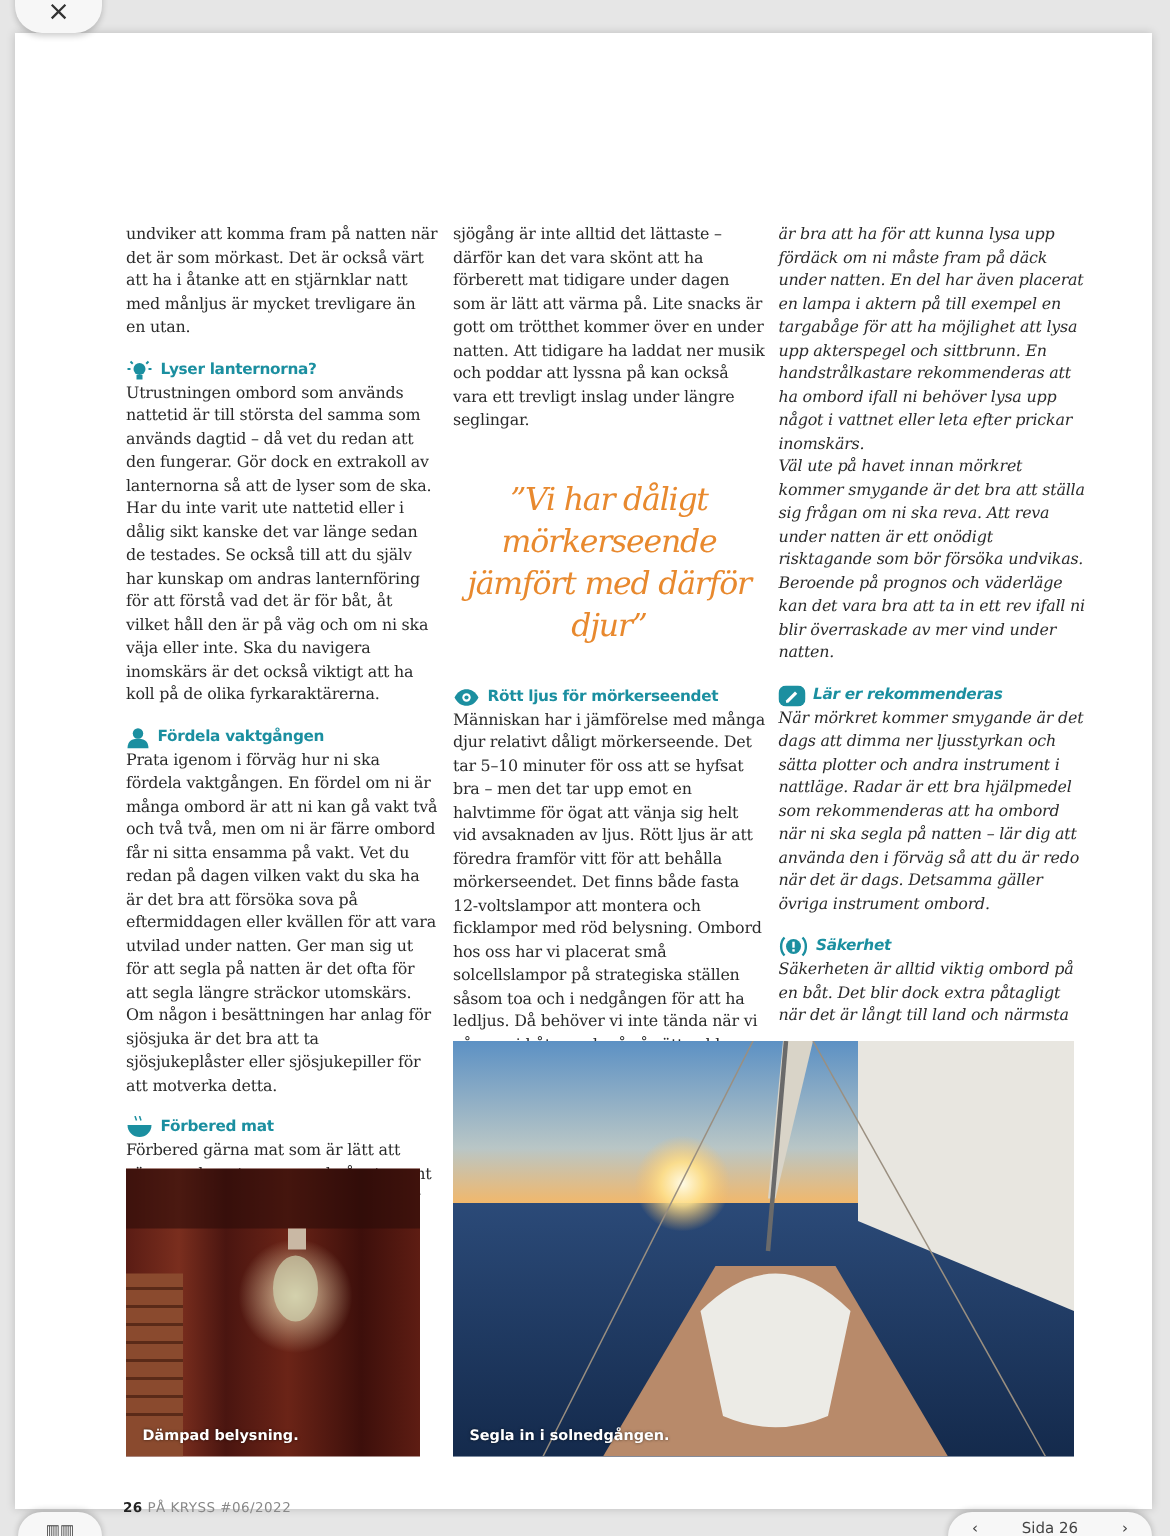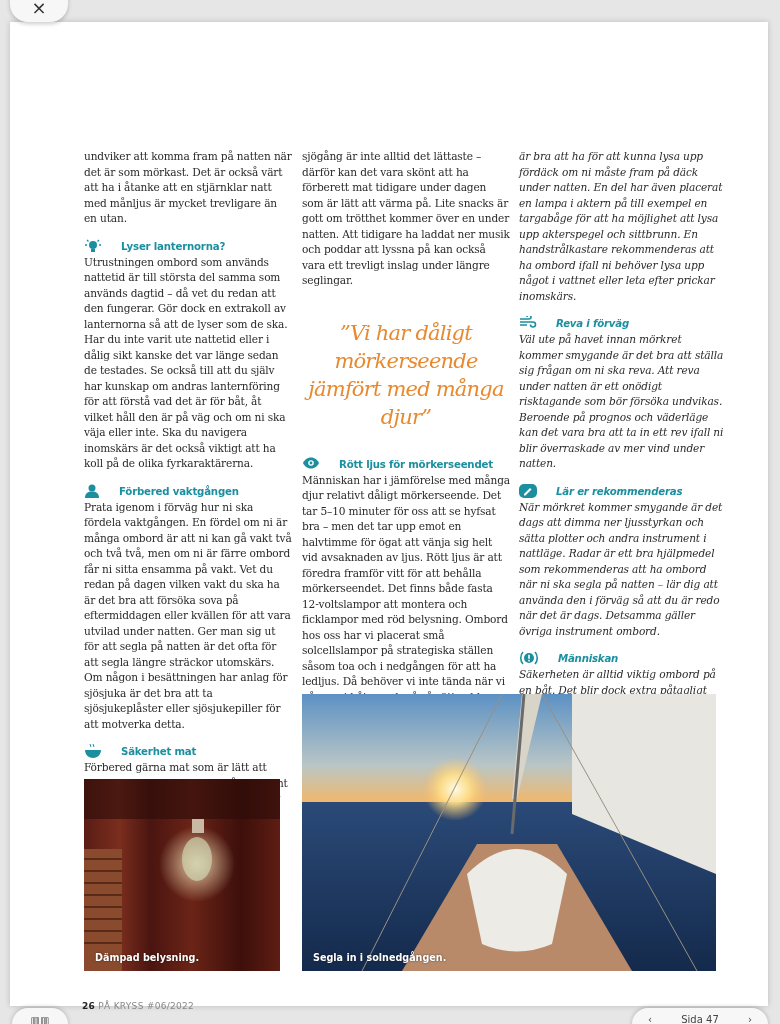--- a/index.html
+++ b/index.html
@@ -25,21 +25,21 @@
   .col {
     position:absolute; top:127px; width:208px;
     font-size:10.6px; line-height:15.5px; color:#2a2a2a;
     letter-spacing:-0.15px;
   }
   .col p { margin:0; }
   .col1 { left:74px; }
   .col2 { left:292px; }
   .col3 { left:509px;font-style:italic; }
   .heading {
-    display:flex; gap:19px;
+    display:flex; align-items:center; gap:5px;
     font-family:"DejaVu Sans", sans-serif; font-weight:bold;
     font-size:10.2px; color:#1b8fa0; margin-top:12px; line-height:16px;
     letter-spacing:-0.2px;
   }
   .heading svg { flex:none; }
   .quote {
     margin:30px 0 26px 0; text-align:center;
     font-family:"DejaVu Serif", serif; font-style:italic;
     font-size:21px; line-height:28px; color:#e8892e;
     letter-spacing:-0.8px;
@@ -95,76 +95,70 @@
       </svg>
       <span>Lyser lanternorna?</span>
     </div>
     <p>Utrustningen ombord som används nattetid är till största del samma som används dagtid – då vet du redan att den fungerar. Gör dock en extrakoll av lanternorna så att de lyser som de ska. Har du inte varit ute nattetid eller i dålig sikt kanske det var länge sedan de testades. Se också till att du själv har kunskap om andras lanternföring för att förstå vad det är för båt, åt vilket håll den är på väg och om ni ska väja eller inte. Ska du navigera inomskärs är det också viktigt att ha koll på de olika fyrkaraktärerna.</p>
 
     <div class="heading">
       <svg width="16" height="14" viewBox="0 0 16 14">
         <circle cx="8" cy="4" r="3.5" fill="#1b8fa0"></circle>
           <path d="M1 14c0-5 3-6.5 7-6.5s7 1.5 7 6.5z" fill="#1b8fa0"></path>
       </svg>
-      <span>Förbered vaktgången</span>
+      <span>Fördela vaktgången</span>
     </div>
     <p>Prata igenom i förväg hur ni ska fördela vaktgången. En fördel om ni är många ombord är att ni kan gå vakt två och två två, men om ni är färre ombord får ni sitta ensamma på vakt. Vet du redan på dagen vilken vakt du ska ha är det bra att försöka sova på eftermiddagen eller kvällen för att vara utvilad under natten. Ger man sig ut för att segla på natten är det ofta för att segla längre sträckor utomskärs. Om någon i besättningen har anlag för sjösjuka är det bra att ta sjösjukeplåster eller sjösjukepiller för att motverka detta.</p>
 
     <div class="heading">
       <svg width="18" height="16" viewBox="0 0 18 16">
         <path d="M6 0l1 3M9 0l1 3" stroke="#1b8fa0" stroke-width="1"></path>
         <path d="M1 6h16c0 5-4 8-8 8s-8-3-8-8z" fill="#1b8fa0"></path>
       </svg>
-      <span>Säkerhet mat</span>
+      <span>Förbered mat</span>
     </div>
     <p>Förbered gärna mat som är lätt att värma och en termos med något varmt att dricka. Att laga mat under segling och i</p>
   </div>
 
   <div class="col col2">
     <p>sjögång är inte alltid det lättaste – därför kan det vara skönt att ha förberett mat tidigare under dagen som är lätt att värma på. Lite snacks är gott om trötthet kommer över en under natten. Att tidigare ha laddat ner musik och poddar att lyssna på kan också vara ett trevligt inslag under längre seglingar.</p>
-    <div class="quote">”Vi har dåligt mörkerseende jämfört med många djur”</div>
+    <div class="quote">”Vi har dåligt mörkerseende jämfört med därför djur”</div>
     <div class="heading">
       <svg width="18" height="12" viewBox="0 0 18 12">
         <path d="M1 6c2-4 5-5.5 8-5.5S15 2 17 6c-2 4-5 5.5-8 5.5S3 10 1 6z" fill="#1b8fa0"></path>
         <circle cx="9" cy="6" r="2.8" fill="#fff"></circle>
           <circle cx="9" cy="6" r="1.4" fill="#1b8fa0"></circle>
       </svg>
       <span>Rött ljus för mörkerseendet</span>
     </div>
     <p>Människan har i jämförelse med många djur relativt dåligt mörkerseende. Det tar 5–10 minuter för oss att se hyfsat bra – men det tar upp emot en halvtimme för ögat att vänja sig helt vid avsaknaden av ljus. Rött ljus är att föredra framför vitt för att behålla mörkerseendet. Det finns både fasta 12-voltslampor att montera och ficklampor med röd belysning. Ombord hos oss har vi placerat små solcellslampor på strategiska ställen såsom toa och i nedgången för att ha ledljus. Då behöver vi inte tända när vi går ner i båten och på så sätt rubbas mörkerseendet minimalt. Däcksbelysning</p>
   </div>
 
   <div class="col col3">
     <p>är bra att ha för att kunna lysa upp fördäck om ni måste fram på däck under natten. En del har även placerat en lampa i aktern på till exempel en targabåge för att ha möjlighet att lysa upp akterspegel och sittbrunn. En handstrålkastare rekommenderas att ha ombord ifall ni behöver lysa upp något i vattnet eller leta efter prickar inomskärs.</p>
 
-    <div class="heading">
-      <svg width="18" height="12" viewBox="0 0 18 12">
-        <path d="M1 3h9a2 2 0 1 0-2-2M1 6h13a2.5 2.5 0 1 1-2.5 2.5M1 9h7" stroke="#1b8fa0" stroke-width="1.6" fill="none"></path>
-      </svg>
-      <span>Reva i förväg</span>
-    </div>
     <p>Väl ute på havet innan mörkret kommer smygande är det bra att ställa sig frågan om ni ska reva. Att reva under natten är ett onödigt risktagande som bör försöka undvikas. Beroende på prognos och väderläge kan det vara bra att ta in ett rev ifall ni blir överraskade av mer vind under natten.</p>
 
     <div class="heading">
       <svg width="18" height="14" viewBox="0 0 18 14">
         <rect x="0" y="0" width="18" height="14" rx="5" fill="#1b8fa0"></rect>
         <path d="M5 10l6-6 1.5 1.5-6 6H5z" fill="#fff"></path>
       </svg>
       <span>Lär er rekommenderas</span>
     </div>
     <p>När mörkret kommer smygande är det dags att dimma ner ljusstyrkan och sätta plotter och andra instrument i nattläge. Radar är ett bra hjälpmedel som rekommenderas att ha ombord när ni ska segla på natten – lär dig att använda den i förväg så att du är redo när det är dags. Detsamma gäller övriga instrument ombord.</p>
 
     <div class="heading">
       <svg width="20" height="14" viewBox="0 0 20 14">
         <path d="M4 1C1 4 1 10 4 13M16 1c3 3 3 9 0 12" stroke="#1b8fa0" stroke-width="1.6" fill="none"></path>
         <circle cx="10" cy="7" r="5" fill="#1b8fa0"></circle>
         <rect x="9.2" y="3.8" width="1.6" height="4" fill="#fff"></rect>
           <rect x="9.2" y="8.8" width="1.6" height="1.6" fill="#fff"></rect>
       </svg>
-      <span>Människan</span>
+      <span>Säkerhet</span>
     </div>
     <p>Säkerheten är alltid viktig ombord på en båt. Det blir dock extra påtagligt när det är långt till land och närmsta</p>
   </div>
 
   <div class="photo photo2">
     <svg width="414" height="277" viewBox="0 0 414 277">
       <defs>
         <linearGradient id="sky" x1="0" y1="0" x2="0" y2="1">
           <stop offset="0%" stop-color="#5c91c4"></stop>
             <stop offset="65%" stop-color="#b9c6c6"></stop>
@@ -228,15 +222,15 @@
 <div class="close-btn">
   <span>×</span>
 </div>
 
 <div class="grid-btn">
   <span>▥▥</span>
 </div>
 
 <div class="pager">
   <span>‹</span>
-  <span>Sida 47</span>
+  <span>Sida 26</span>
   <span>›</span>
 </div>
 
 </body></html>

